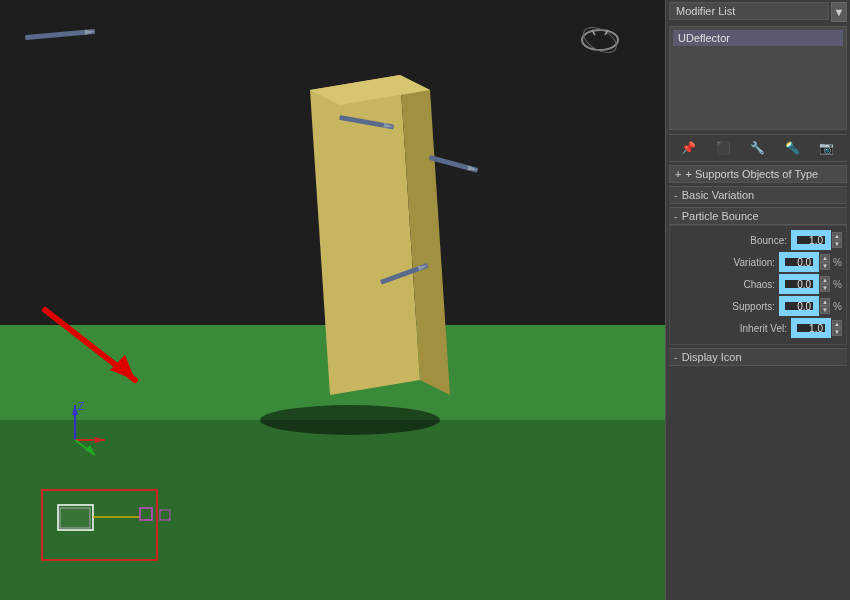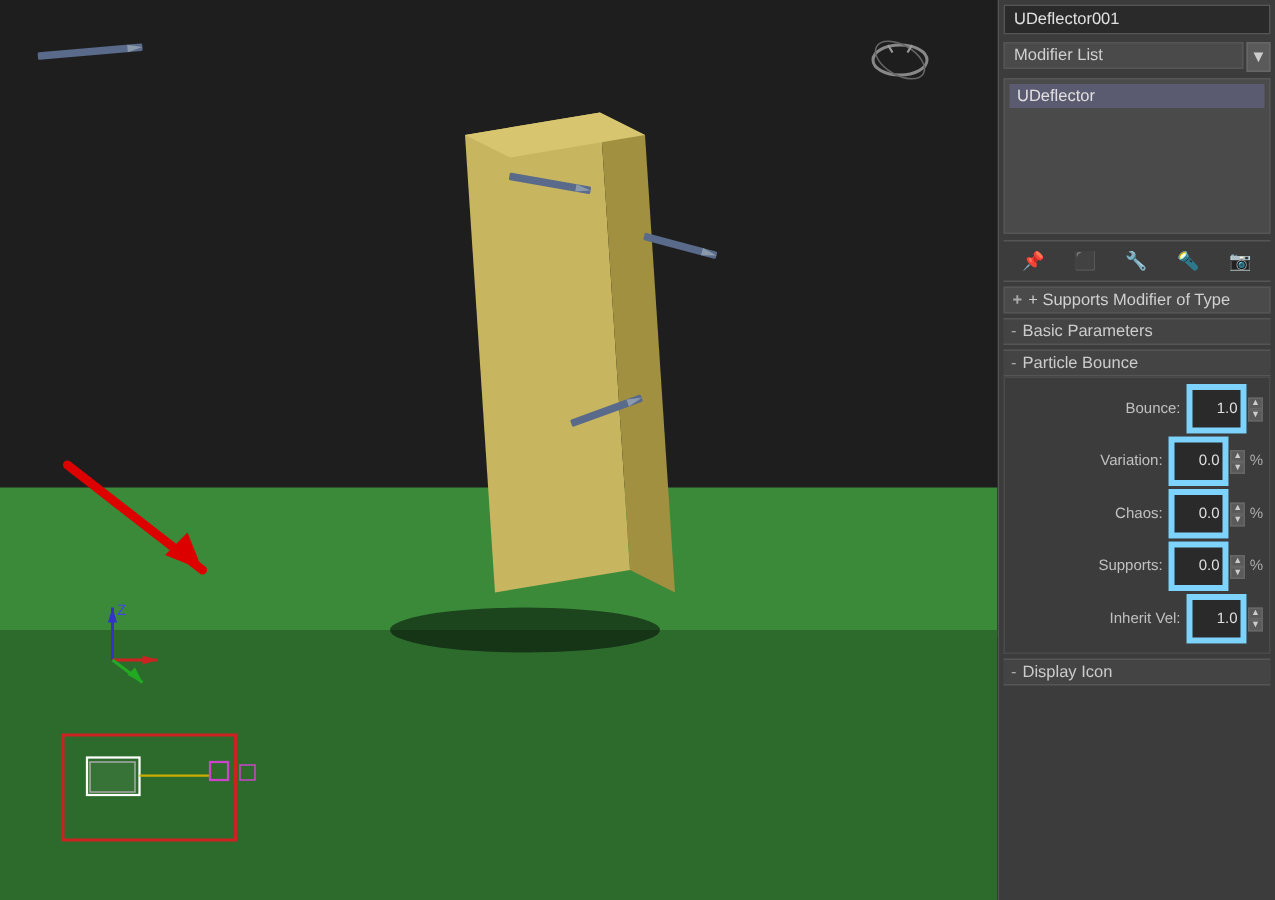--- a/index.html
+++ b/index.html
@@ -175,23 +175,23 @@
 
     .param-input {
       display: flex;
       align-items: center;
       gap: 1px;
     }
 
     .param-value {
       background: #2a2a2a;
       color: #e0e0e0;
-      border: 4px solid #7dd3fc;
+      border: 6px solid #7dd3fc;
       width: 40px;
-      height: 33px;
+      height: 20px;
       font-size: 10px;
       text-align: right;
       padding: 0 2px;
     }
 
     .spinner {
       display: flex;
       flex-direction: column;
       width: 10px;
     }
@@ -314,47 +314,46 @@
       <line x1="93" y1="517" x2="140" y2="517" stroke="#ccaa00" stroke-width="1.5"></line>
 
       <rect x="140" y="508" width="12" height="12" fill="none" stroke="#cc44cc" stroke-width="1.5"></rect>
 
       <rect x="160" y="510" width="10" height="10" fill="none" stroke="#cc44cc" stroke-width="1"></rect>
     </svg>
   </div>
 
   <div class="right-panel">
 
-    <input type="text" class="name-field" value="UDeflector001" style="">
 
     <div class="modifier-list-row">
       <div class="modifier-list-label">Modifier List</div>
       <div class="dropdown-arrow">▼</div>
     </div>
 
     <div class="modifier-stack">
       <div class="modifier-item">UDeflector</div>
     </div>
 
     <div class="icon-toolbar">
       <span class="tool-icon">📌</span>
       <span class="tool-icon">⬛</span>
       <span class="tool-icon">🔧</span>
       <span class="tool-icon">🔦</span>
       <span class="tool-icon">📷</span>
     </div>
 
     <div class="rollout-header">
       <span class="sign">+</span>
-      <span>+ Supports Modifier of Type</span>
+      <span>+ Supports Objects of Type</span>
     </div>
 
     <div class="rollout-section-header">
       <span class="dash">-</span>
-      <span>Basic Parameters</span>
+      <span>Basic Variation</span>
     </div>
 
 
     <div class="rollout-section-header">
       <span class="dash">-</span>
       <span>Particle Bounce</span>
     </div>
 
     <div class="rollout-content">
 

